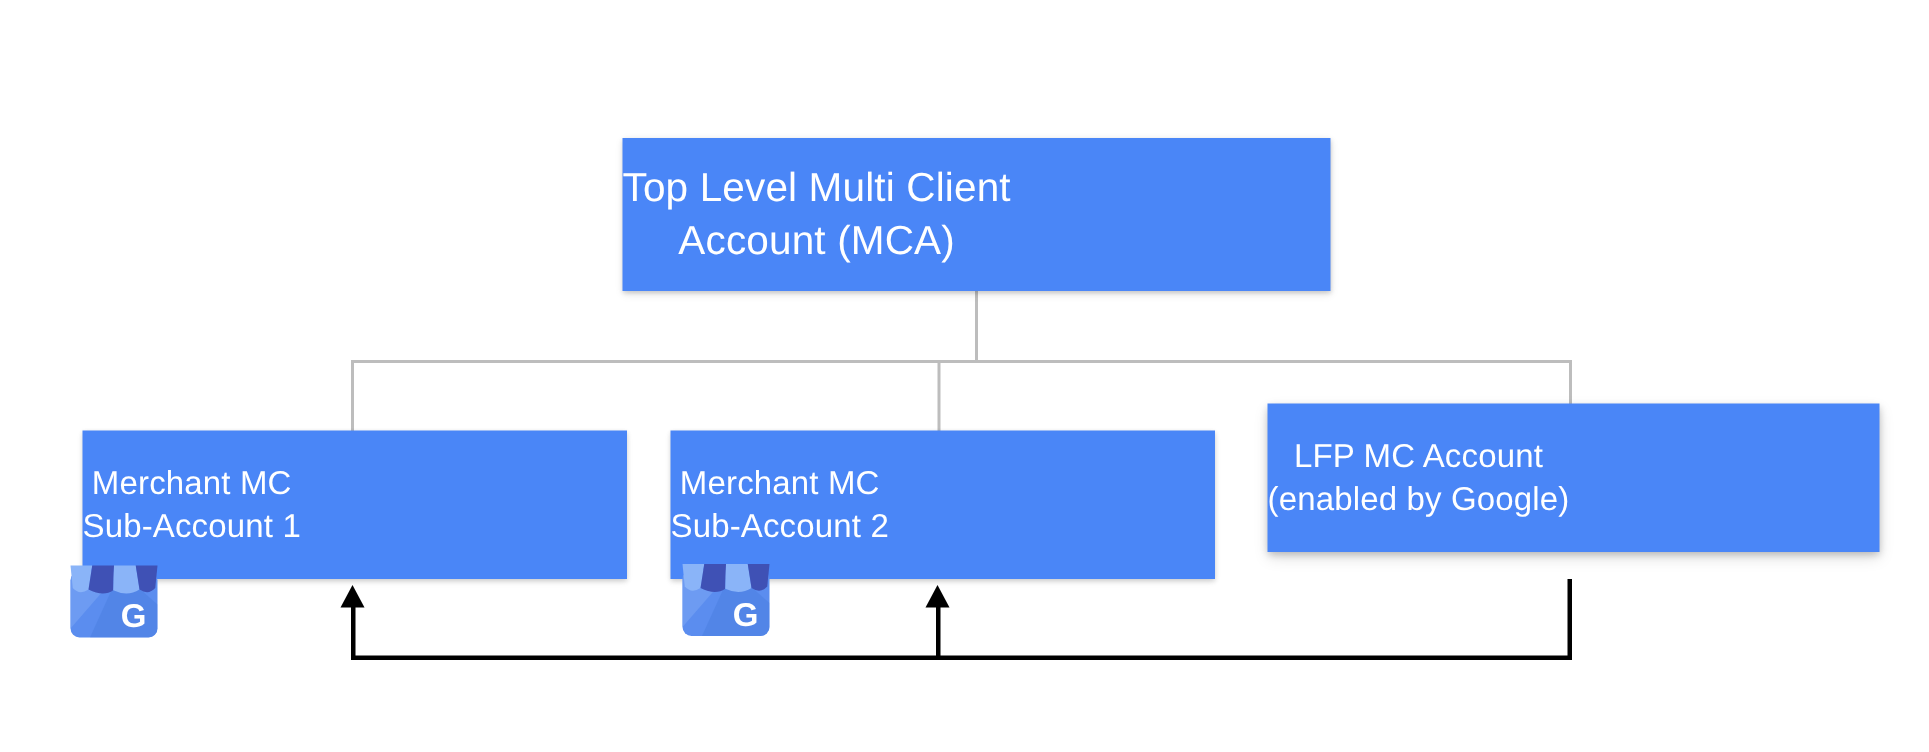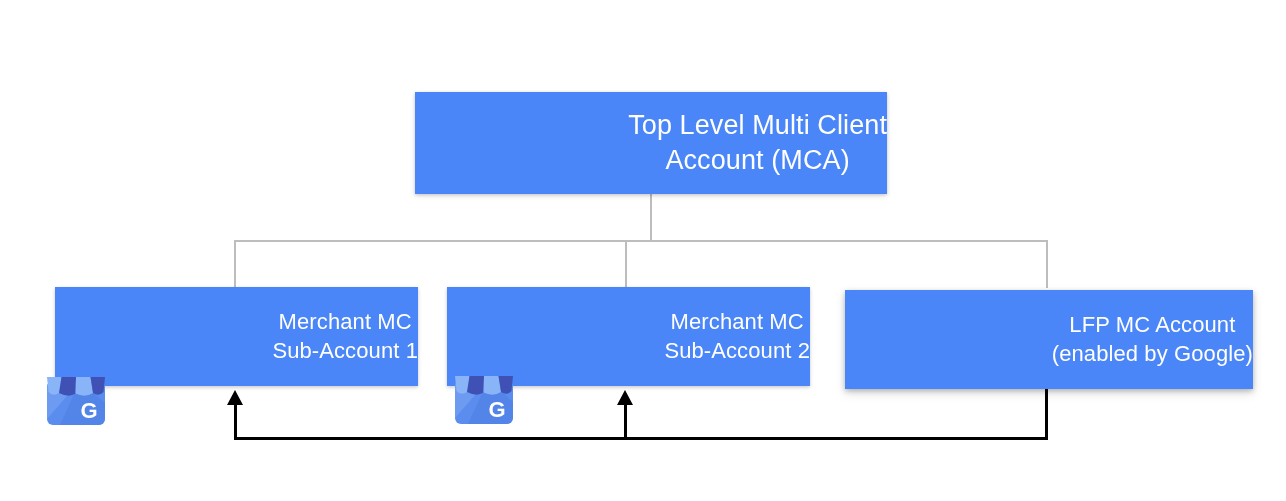--- a/index.html
+++ b/index.html
@@ -17,21 +17,21 @@
     background: #ffffff;
     overflow: hidden;
   }
 
   
   .node {
     position: absolute;
     box-sizing: border-box;
     display: flex;
     align-items: center;
-    justify-content: flex-end;
+    justify-content: flex-start;
     text-align: center;
     color: #ffffff;
     font-family: "Liberation Sans", sans-serif;
     font-weight: 400;
     line-height: 1.30;
     letter-spacing: 0.1px;
     z-index: 4;
   }
   .node .node-text {
     display: block;
@@ -57,21 +57,21 @@
   #node-sub2 {
     left: 447px;
     top: 287px;
     width: 363px;
     height: 99px;
     font-size: 22px;
     box-shadow: 0 1px 3px rgba(0,0,0,0.14), 0 2px 5px rgba(0,0,0,0.09);
   }
   #node-lfp {
     left: 845px;
-    top: 290px;
+    top: 269px;
     width: 408px;
     height: 99px;
     font-size: 22px;
     box-shadow: 0 2px 5px rgba(0,0,0,0.22), 0 4px 10px rgba(0,0,0,0.13);
   }
 
   
   .conn {
     position: absolute;
     background: #bdbdbd;

